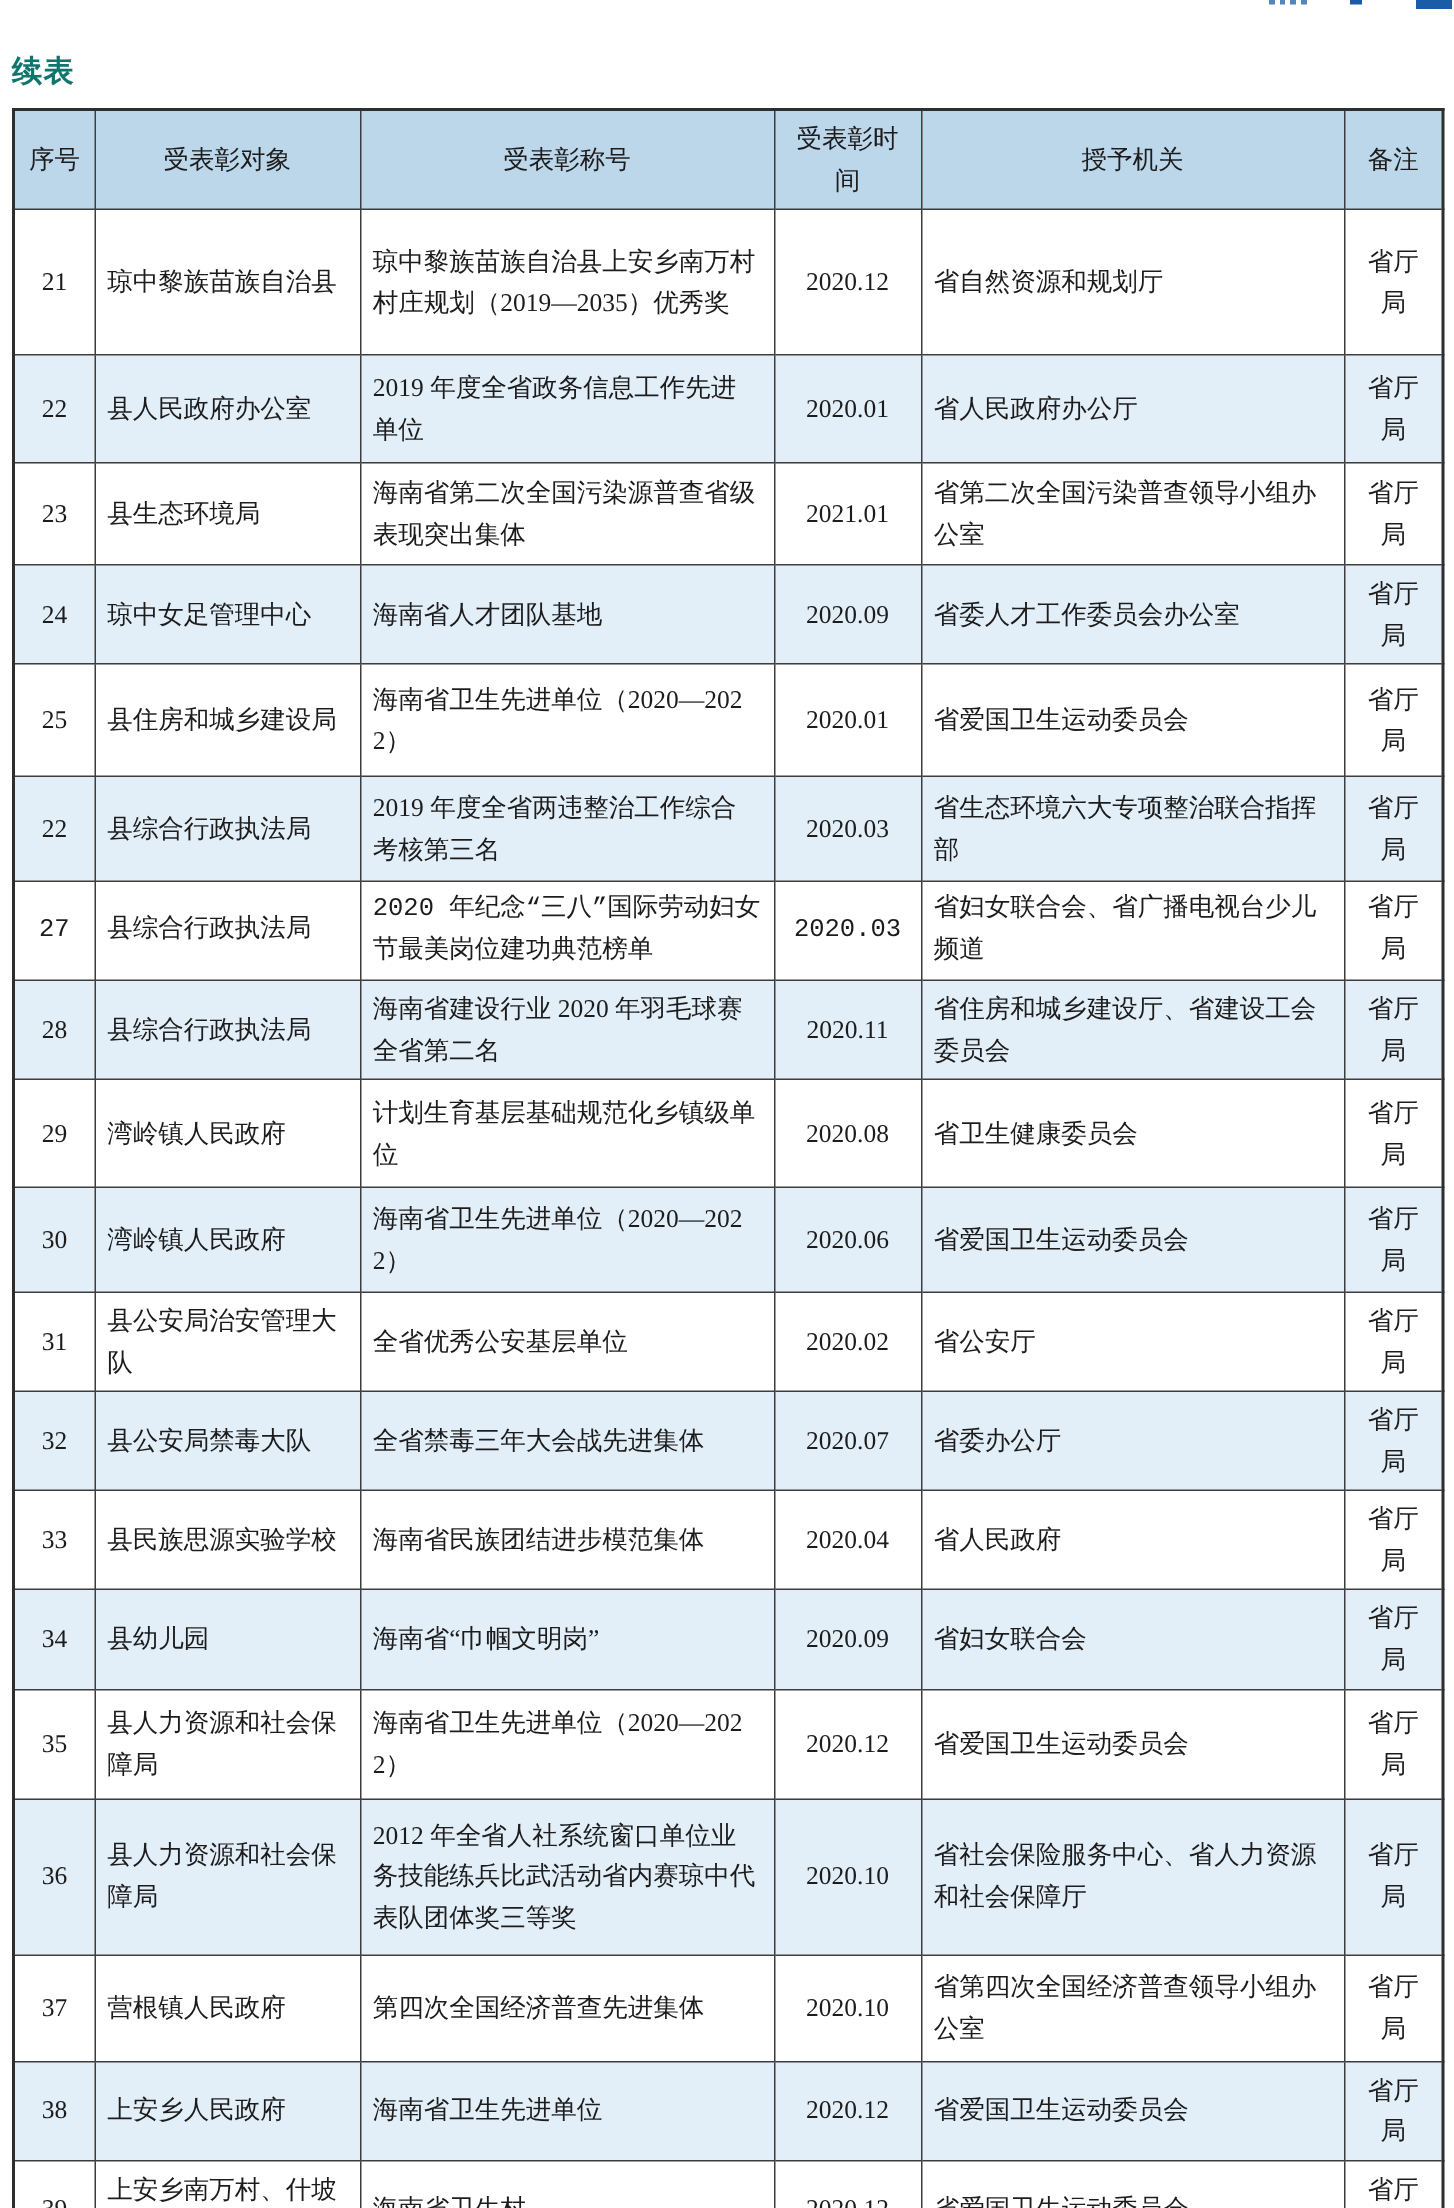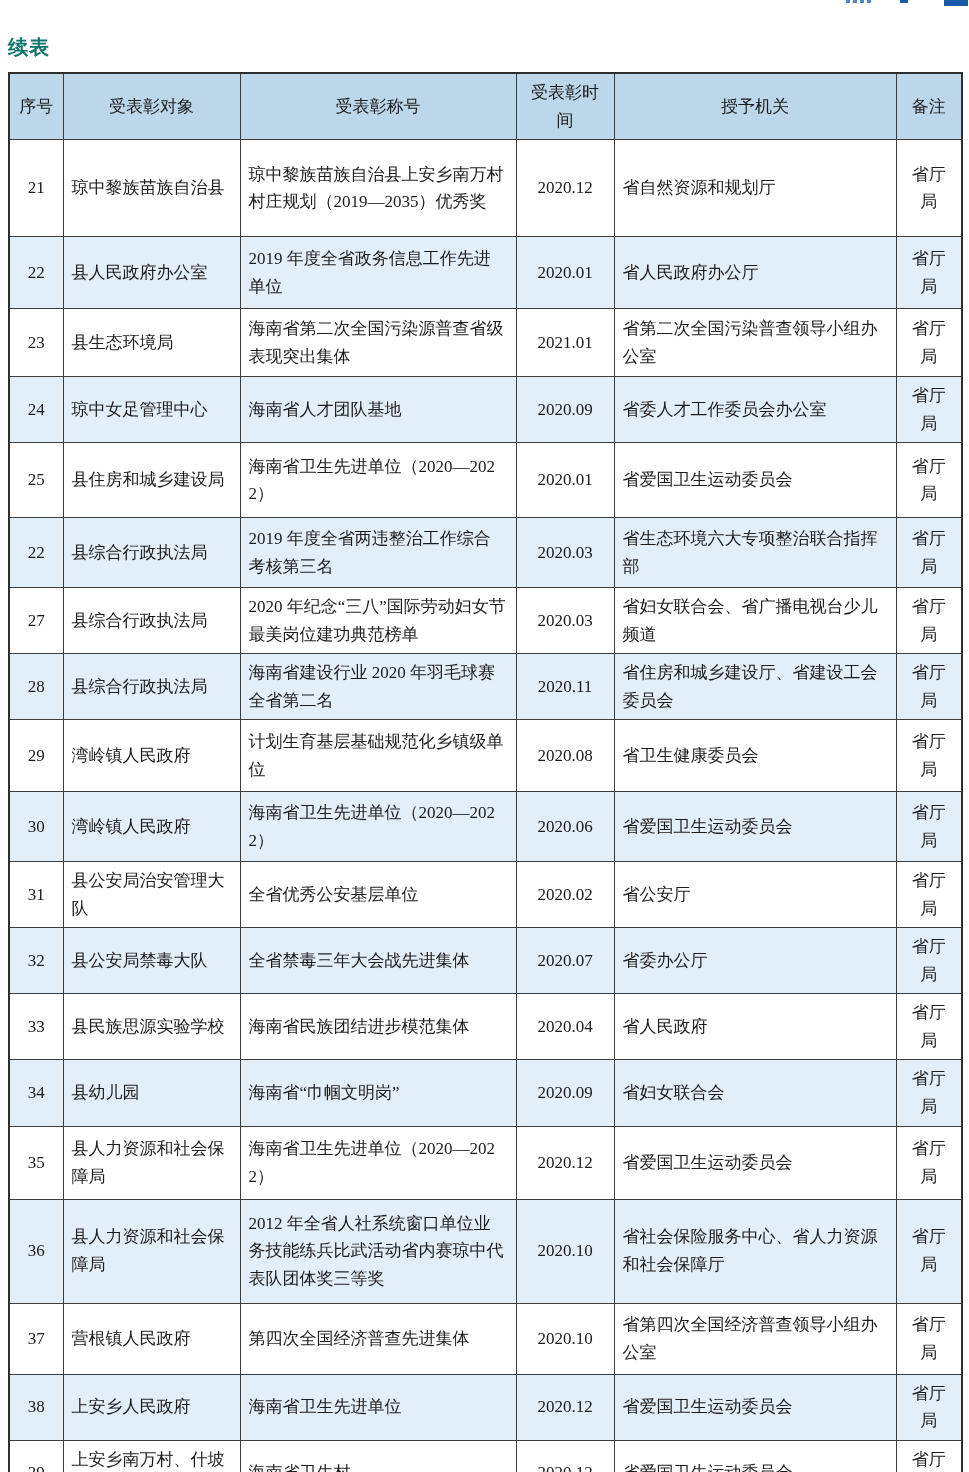--- a/index.html
+++ b/index.html
@@ -119,21 +119,21 @@
     <td class="c-note">省厅局</td>
   </tr>
       <tr class="alt" style="height: 70px;">
     <td class="c-no">22</td>
     <td class="c-target">县综合行政执法局</td>
     <td class="c-title">2019 年度全省两违整治工作综合考核第三名</td>
     <td class="c-date">2020.03</td>
     <td class="c-auth">省生态环境六大专项整治联合指挥部</td>
     <td class="c-note">省厅局</td>
   </tr>
-      <tr style="height: 52px;">
+      <tr style="height: 52px; font-family: Liberation Mono, monospace;">
     <td class="c-no">27</td>
     <td class="c-target">县综合行政执法局</td>
     <td class="c-title">2020 年纪念“三八”国际劳动妇女节最美岗位建功典范榜单</td>
     <td class="c-date">2020.03</td>
     <td class="c-auth">省妇女联合会、省广播电视台少儿频道</td>
     <td class="c-note">省厅局</td>
   </tr>
       <tr class="alt" style="height: 59px;">
     <td class="c-no">28</td>
     <td class="c-target">县综合行政执法局</td>

